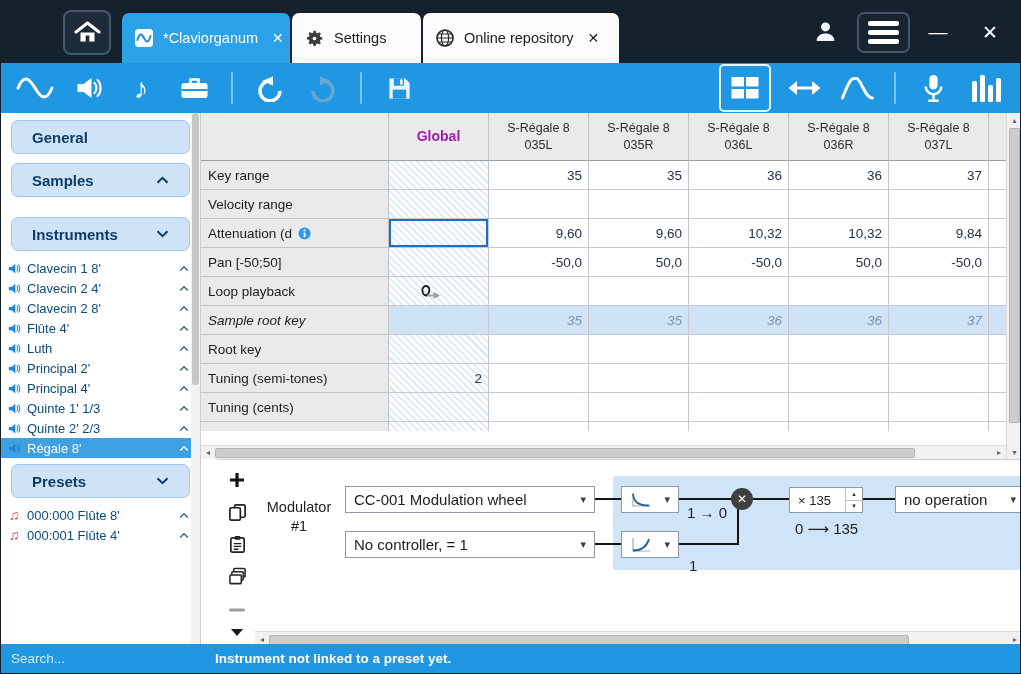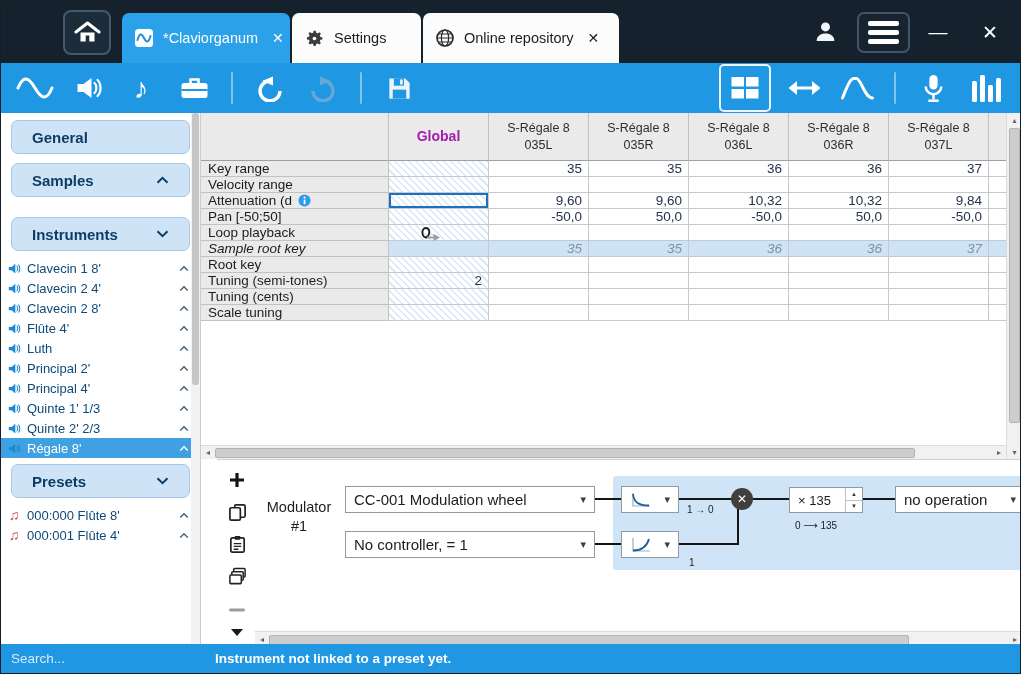--- a/index.html
+++ b/index.html
@@ -40,21 +40,21 @@
   .ticon{width:16px;display:flex;align-items:center;justify-content:center}
   .ticon.note{color:#cb3a50;font-size:14px;line-height:1}
   .tlabel{white-space:nowrap}
   .tchev{margin-left:auto;display:flex;color:#47637a}
   .titem.selected .tchev{color:#fff}
   .side-scroll{position:absolute;right:0;top:0;width:9px;height:533px;background:#f2f2f2}
   .side-thumb{position:absolute;right:1px;top:0;width:7px;height:272px;background:#c6c6c6;border-radius:3px}
   
   .main{position:absolute;left:200px;top:112px;width:821px;height:533px;background:#fff}
   .tablewrap{position:absolute;left:0;top:0;width:805px;height:318px;overflow:hidden}
-  .trow{display:flex;height:16px;box-sizing:border-box}
+  .trow{display:flex;height:29px;box-sizing:border-box}
   .trow.thead{height:48px}
   .th{width:100px;background:#eaeaea;border-right:1px solid #c2c2c2;border-bottom:1px solid #9aa0a5;display:flex;
       flex-direction:column;align-items:center;justify-content:center;font-size:12.5px;color:#2e2e2e;line-height:1.35;box-sizing:border-box}
   .th.corner{width:188px}
   .th.sliver{width:17px;border-right:none}
   .th-bold{font-weight:bold;font-size:14px;color:#a21caf}
   .rlabel{width:188px;background:#eaeaea;border-right:1px solid #c2c2c2;border-bottom:1px solid #c2c2c2;display:flex;
           align-items:center;padding:0 7px;font-size:13.5px;color:#1c1c1c;gap:6px;box-sizing:border-box}
   .rlabel span{flex:1;white-space:nowrap;overflow:hidden}
   .rlabel.ital span{font-style:italic}
@@ -90,21 +90,21 @@
   .combo.curve1{left:404px;top:26px;width:58px}
   .combo.curve2{left:404px;top:71px;width:58px}
   .combo.op{left:678px;top:26px;width:130px}
   .spin{position:absolute;left:572px;top:27px;width:74px;height:26px;background:#fff;border:1px solid #8f9aa4;display:flex;
         align-items:center;padding-left:8px;font-size:13px;color:#1d1d1d;box-sizing:border-box}
   .spin .val{flex:1}
   .spin .btns{width:16px;height:100%;display:flex;flex-direction:column;border-left:1px solid #b9c2ca}
   .spin .btns span{flex:1;display:flex;align-items:center;justify-content:center;font-size:6px;color:#333}
   .spin .btns span+span{border-top:1px solid #b9c2ca}
   .mline{position:absolute;background:#141414}
-  .mlab{position:absolute;font-size:10px;color:#222;white-space:nowrap}
+  .mlab{position:absolute;font-size:15px;color:#222;white-space:nowrap}
   .mulnode{position:absolute;left:514px;top:28px;width:22px;height:22px;border-radius:50%;background:#3f3f3f;color:#fff;
            display:flex;align-items:center;justify-content:center;font-size:12px;font-weight:bold}
   .mulnode::after{content:"✕"}
   .mod-hscroll{position:absolute;left:38px;top:171px;width:767px;height:16px;background:#f1f1f1;border-top:1px solid #dcdcdc;
                display:flex;align-items:center;box-sizing:border-box}
   .mod-corner{position:absolute;left:805px;top:140px;width:16px;height:47px;background:#f1f1f1;border-left:1px solid #dcdcdc;box-sizing:border-box}
   .mod-corner .sb-arrow{width:100%;height:13px}
   
   .statusbar{position:absolute;left:0;bottom:0;width:100%;height:29px;background:#1f97e3;display:flex;align-items:center;box-sizing:border-box}
   .search{width:186px;margin-left:8px;background:transparent;border:none;outline:none;color:#eaf4fc;font-size:13.5px;

